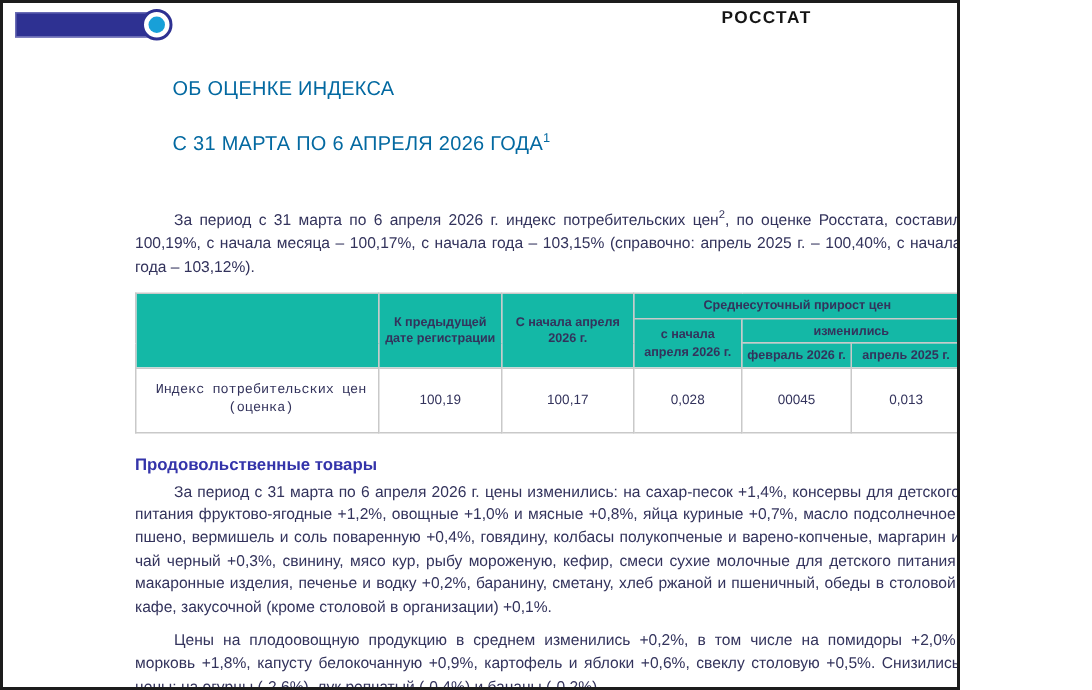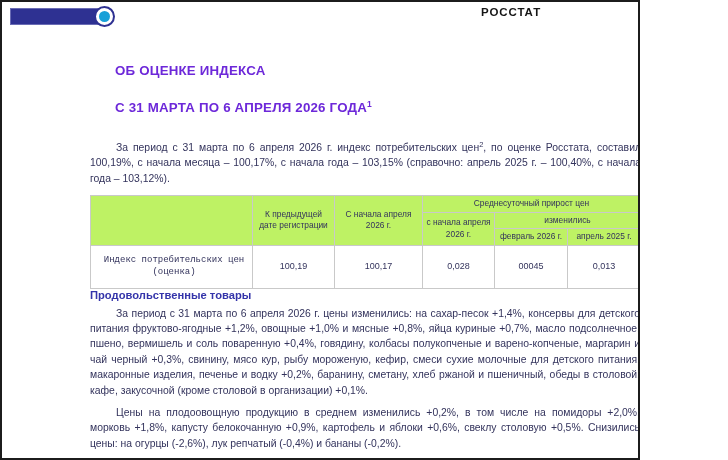--- a/index.html
+++ b/index.html
@@ -67,24 +67,24 @@
     top: 4px;
     font-size: 11.5px;
     font-weight: bold;
     letter-spacing: 0.9px;
     color: #151515;
   }
   
   .title {
     position: absolute;
     left: 113px;
-    top: 60px;
-    color: #6d28d9;
+    top: 48px;
+    color: #0369a1;
     font-size: 13.3px;
-    font-weight: bold;
+    font-weight: normal;
     line-height: 18.5px;
     letter-spacing: 0.2px;
   }
   .title sup {
     font-size: 8.5px;
     vertical-align: super;
     line-height: 0;
   }
   
   .content {
@@ -100,21 +100,21 @@
     color: #33335c;
     text-align: justify;
     text-indent: 26px;
   }
   p.para sup {
     font-size: 7.5px;
     vertical-align: super;
     line-height: 0;
   }
   h2.section {
-    margin: 0 0 5px 0;
+    margin: 15px 0 5px 0;
     font-size: 11.2px;
     font-weight: bold;
     color: #3434aa;
     text-indent: 0;
   }
   
   .table-wrap {
     position: absolute;
     left: 88px;
     top: 193px;
@@ -130,21 +130,22 @@
     border: 1px solid #c9c9c9;
     font-weight: normal;
     font-size: 8.4px;
     color: #33335c;
     line-height: 11.5px;
     text-align: center;
     vertical-align: middle;
     padding: 2px 2px;
   }
   table.idx thead th {
-    background: #bef264;
+    background: #14b8a6;
+    font-weight: bold;
   }
   table.idx td {
     background: #ffffff;
     height: 38px;
     font-size: 9px;
   }
   td.rowlabel {
     text-align: center;
     font-weight: bold;
     color: #3434aa;

